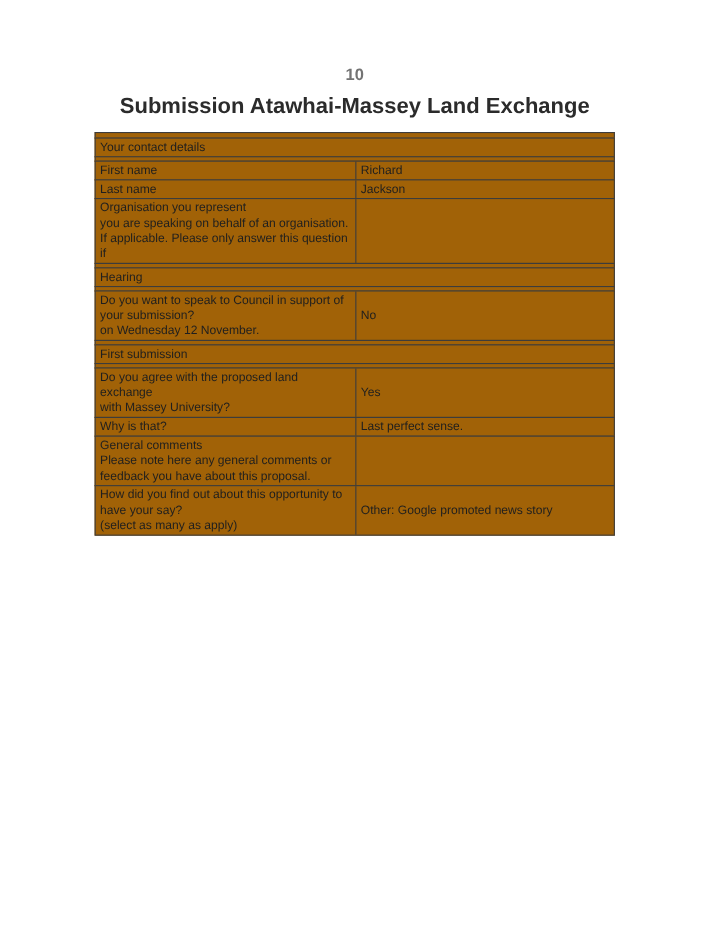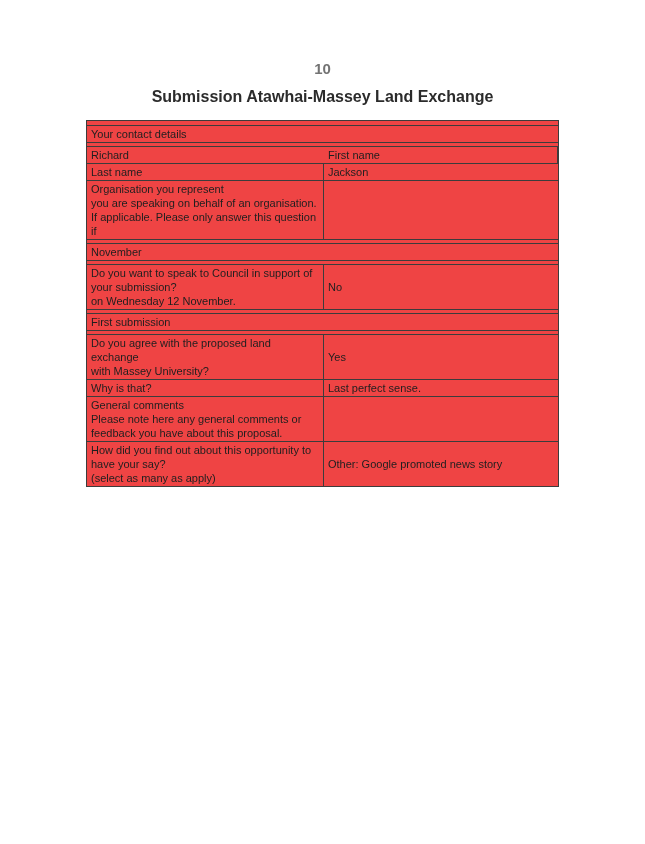--- a/index.html
+++ b/index.html
@@ -16,34 +16,34 @@
     text-align: center;
     font-weight: bold;
     font-size: 15px;
     line-height: 18px;
     color: #737373;
   }
   .doc-title {
     margin: 9px 0 0 0;
     text-align: center;
     font-weight: bold;
-    font-size: 16px;
+    font-size: 20px;
     line-height: 20px;
     color: #2b2b2b;
   }
   .form-table {
     width: 473px;
     margin: 13px 0 0 86px;
     font-size: 11px;
     line-height: 14px;
   }
   .t-row {
     border: 1px solid #3c3c3c;
     box-sizing: border-box;
-    background: #ef4444;
+    background: #a16207;
   }
   .t-row + .t-row { margin-top: -1px; }
   .t-row.spacer { height: 6px; }
   .t-row.spacer.inner { height: 5px; }
   .t-row.section { padding: 1px 4px; min-height: 18px; }
   .t-row.qa {
     display: grid;
     grid-template-columns: 237px 1fr;
   }
   .cell { padding: 1px 4px; box-sizing: border-box; }
@@ -62,25 +62,25 @@
 
     <div class="t-row spacer"></div>
 
     <div class="t-row section">
       <span>Your contact details</span>
     </div>
 
     <div class="t-row spacer inner"></div>
 
     <div class="t-row qa">
+      <div class="cell label">
+        <div>First name</div>
+      </div>
       <div class="cell value">
         <div>Richard</div>
-      </div>
-      <div class="cell label">
-        <div>First name</div>
       </div>
     </div>
 
     <div class="t-row qa">
       <div class="cell label">
         <div>Last name</div>
       </div>
       <div class="cell value">
         <div>Jackson</div>
       </div>
@@ -93,21 +93,21 @@
         <div>If applicable. Please only answer this question if</div>
       </div>
       <div class="cell value">
         <div></div>
       </div>
     </div>
 
     <div class="t-row spacer inner"></div>
 
     <div class="t-row section">
-      <span>November</span>
+      <span>Hearing</span>
     </div>
 
     <div class="t-row spacer inner"></div>
 
     <div class="t-row qa">
       <div class="cell label">
         <div>Do you want to speak to Council in support of</div>
         <div>your submission?</div>
         <div>on Wednesday 12 November.</div>
       </div>

